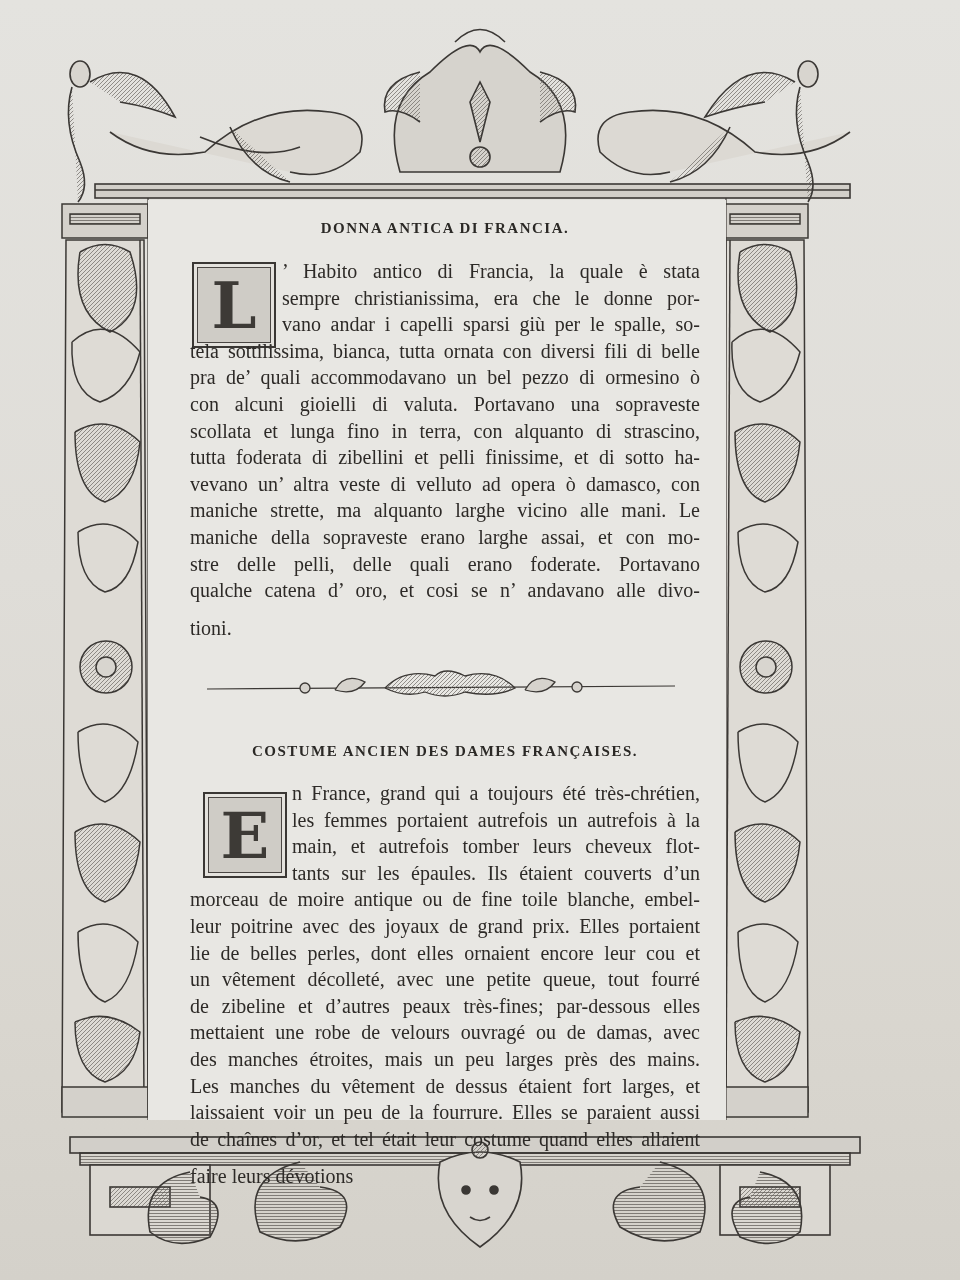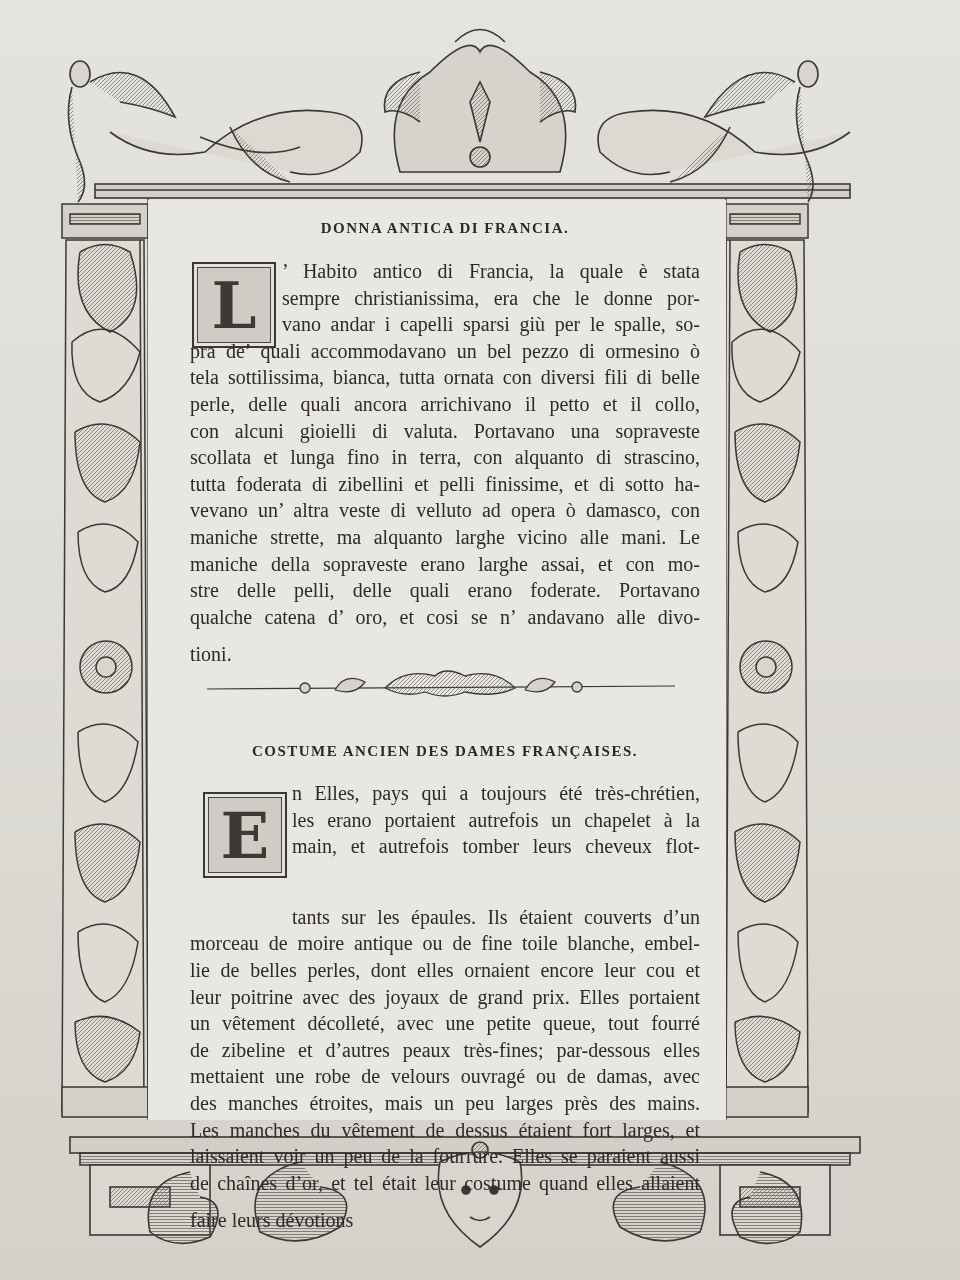--- a/index.html
+++ b/index.html
@@ -143,23 +143,22 @@
   <div class="text-panel"></div>
 
   <div class="section" style="top:208px;">
     <div class="heading">DONNA ANTICA DI FRANCIA.</div>
   </div>
   <div class="dropcap" style="left:192px; top:250px;">L</div>
   <div class="section body" style="top:246px;">
     <span class="line indent">’ Habito antico di Francia, la quale è stata</span>
     <span class="line indent">sempre christianissima, era che le donne por-</span>
     <span class="line indent">vano andar i capelli sparsi giù per le spalle, so-</span>
+    <span class="line">tela sottilissima, bianca, tutta ornata con diversi fili di belle</span>
     <span class="line">pra de’ quali accommodavano un bel pezzo di ormesino ò</span>
-    <span class="line">tela sottilissima, bianca, tutta ornata con diversi fili di belle</span>
-    <span class="line">perle, delle quali ancora arrichivano il petto et il collo,</span>
     <span class="line">con alcuni gioielli di valuta. Portavano una sopraveste</span>
     <span class="line">scollata et lunga fino in terra, con alquanto di strascino,</span>
     <span class="line">tutta foderata di zibellini et pelli finissime, et di sotto ha-</span>
     <span class="line">vevano un’ altra veste di velluto ad opera ò damasco, con</span>
     <span class="line">maniche strette, ma alquanto larghe vicino alle mani. Le</span>
     <span class="line">maniche della sopraveste erano larghe assai, et con mo-</span>
     <span class="line">stre delle pelli, delle quali erano foderate. Portavano</span>
     <span class="line">qualche catena d’ oro, et cosi se n’ andavano alle divo-</span>
     <span class="line last">tioni.</span>
   </div>
@@ -173,27 +172,27 @@
       <path d="M320 28 Q330 10 350 20 Q340 34 320 28"></path>
       <circle cx="372" cy="25" r="5"></circle>
     </g>
   </svg>
 
   <div class="section" style="top:731px;">
     <div class="heading">COSTUME ANCIEN DES DAMES FRANÇAISES.</div>
   </div>
   <div class="dropcap" style="left:203px; top:780px;">E</div>
   <div class="section body" style="top:768px;">
-    <span class="line" style="padding-left:102px;">n Elles, pays qui a toujours été très-chrétien,</span>
-    <span class="line" style="padding-left:102px;">les erano portaient autrefois un chapelet à la</span>
+    <span class="line" style="padding-left:102px;">n France, grand qui a toujours été très-chrétien,</span>
+    <span class="line" style="padding-left:102px;">les femmes portaient autrefois un autrefois à la</span>
     <span class="line" style="padding-left:102px;">main, et autrefois tomber leurs cheveux flot-</span>
-    <span class="line" style="padding-left:102px;margin-top:44px;">tants sur les épaules. Ils étaient couverts d’un</span>
+    <span class="line" style="padding-left:102px;">tants sur les épaules. Ils étaient couverts d’un</span>
     <span class="line">morceau de moire antique ou de fine toile blanche, embel-</span>
+    <span class="line">leur poitrine avec des joyaux de grand prix. Elles portaient</span>
     <span class="line">lie de belles perles, dont elles ornaient encore leur cou et</span>
-    <span class="line">leur poitrine avec des joyaux de grand prix. Elles portaient</span>
     <span class="line">un vêtement décolleté, avec une petite queue, tout fourré</span>
     <span class="line">de zibeline et d’autres peaux très-fines; par-dessous elles</span>
     <span class="line">mettaient une robe de velours ouvragé ou de damas, avec</span>
     <span class="line">des manches étroites, mais un peu larges près des mains.</span>
     <span class="line">Les manches du vêtement de dessus étaient fort larges, et</span>
     <span class="line">laissaient voir un peu de la fourrure. Elles se paraient aussi</span>
     <span class="line">de chaînes d’or, et tel était leur costume quand elles allaient</span>
     <span class="line last">faire leurs dévotions</span>
   </div>
 

